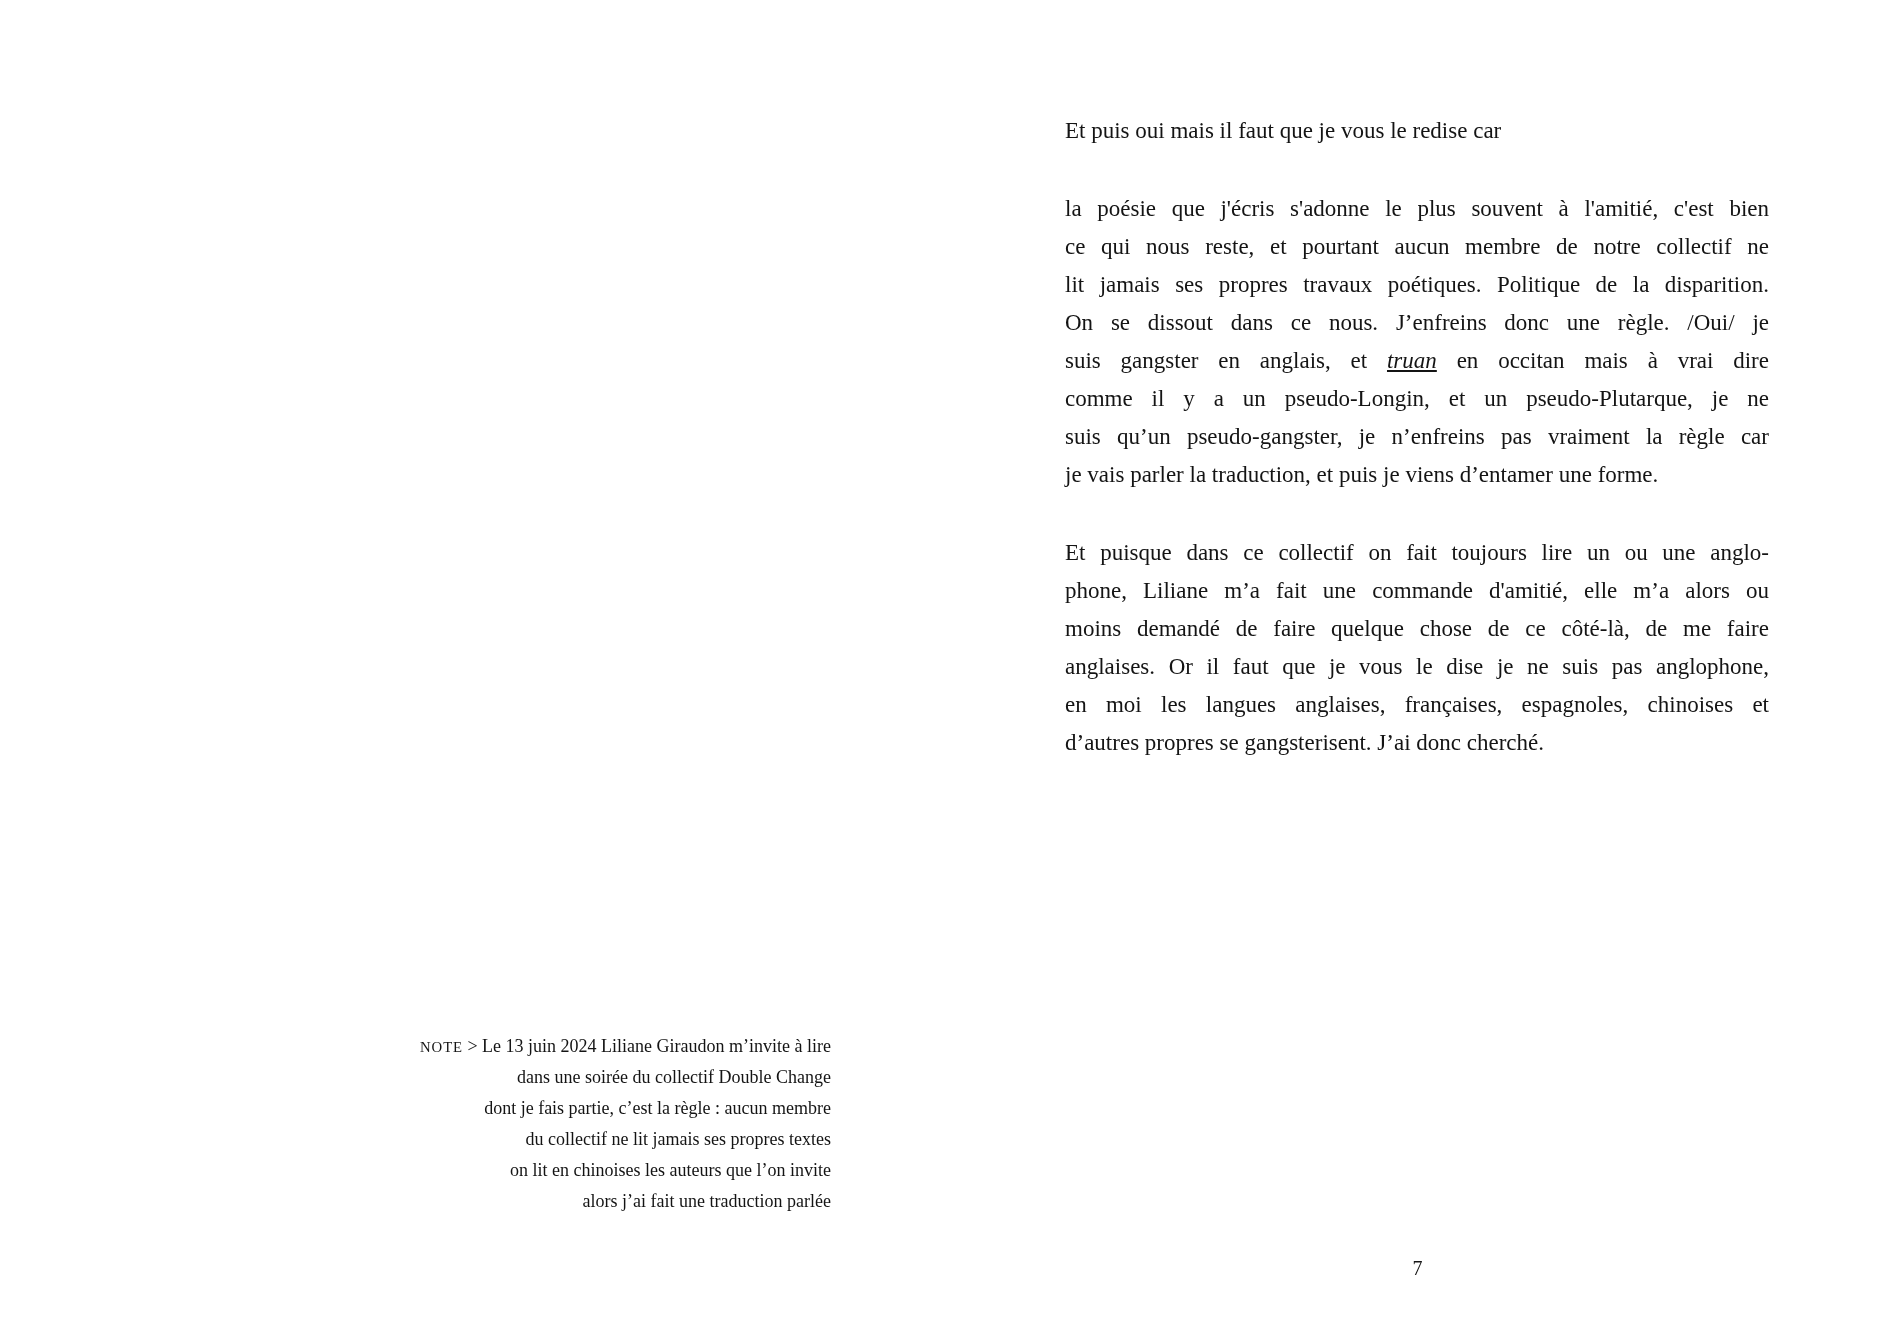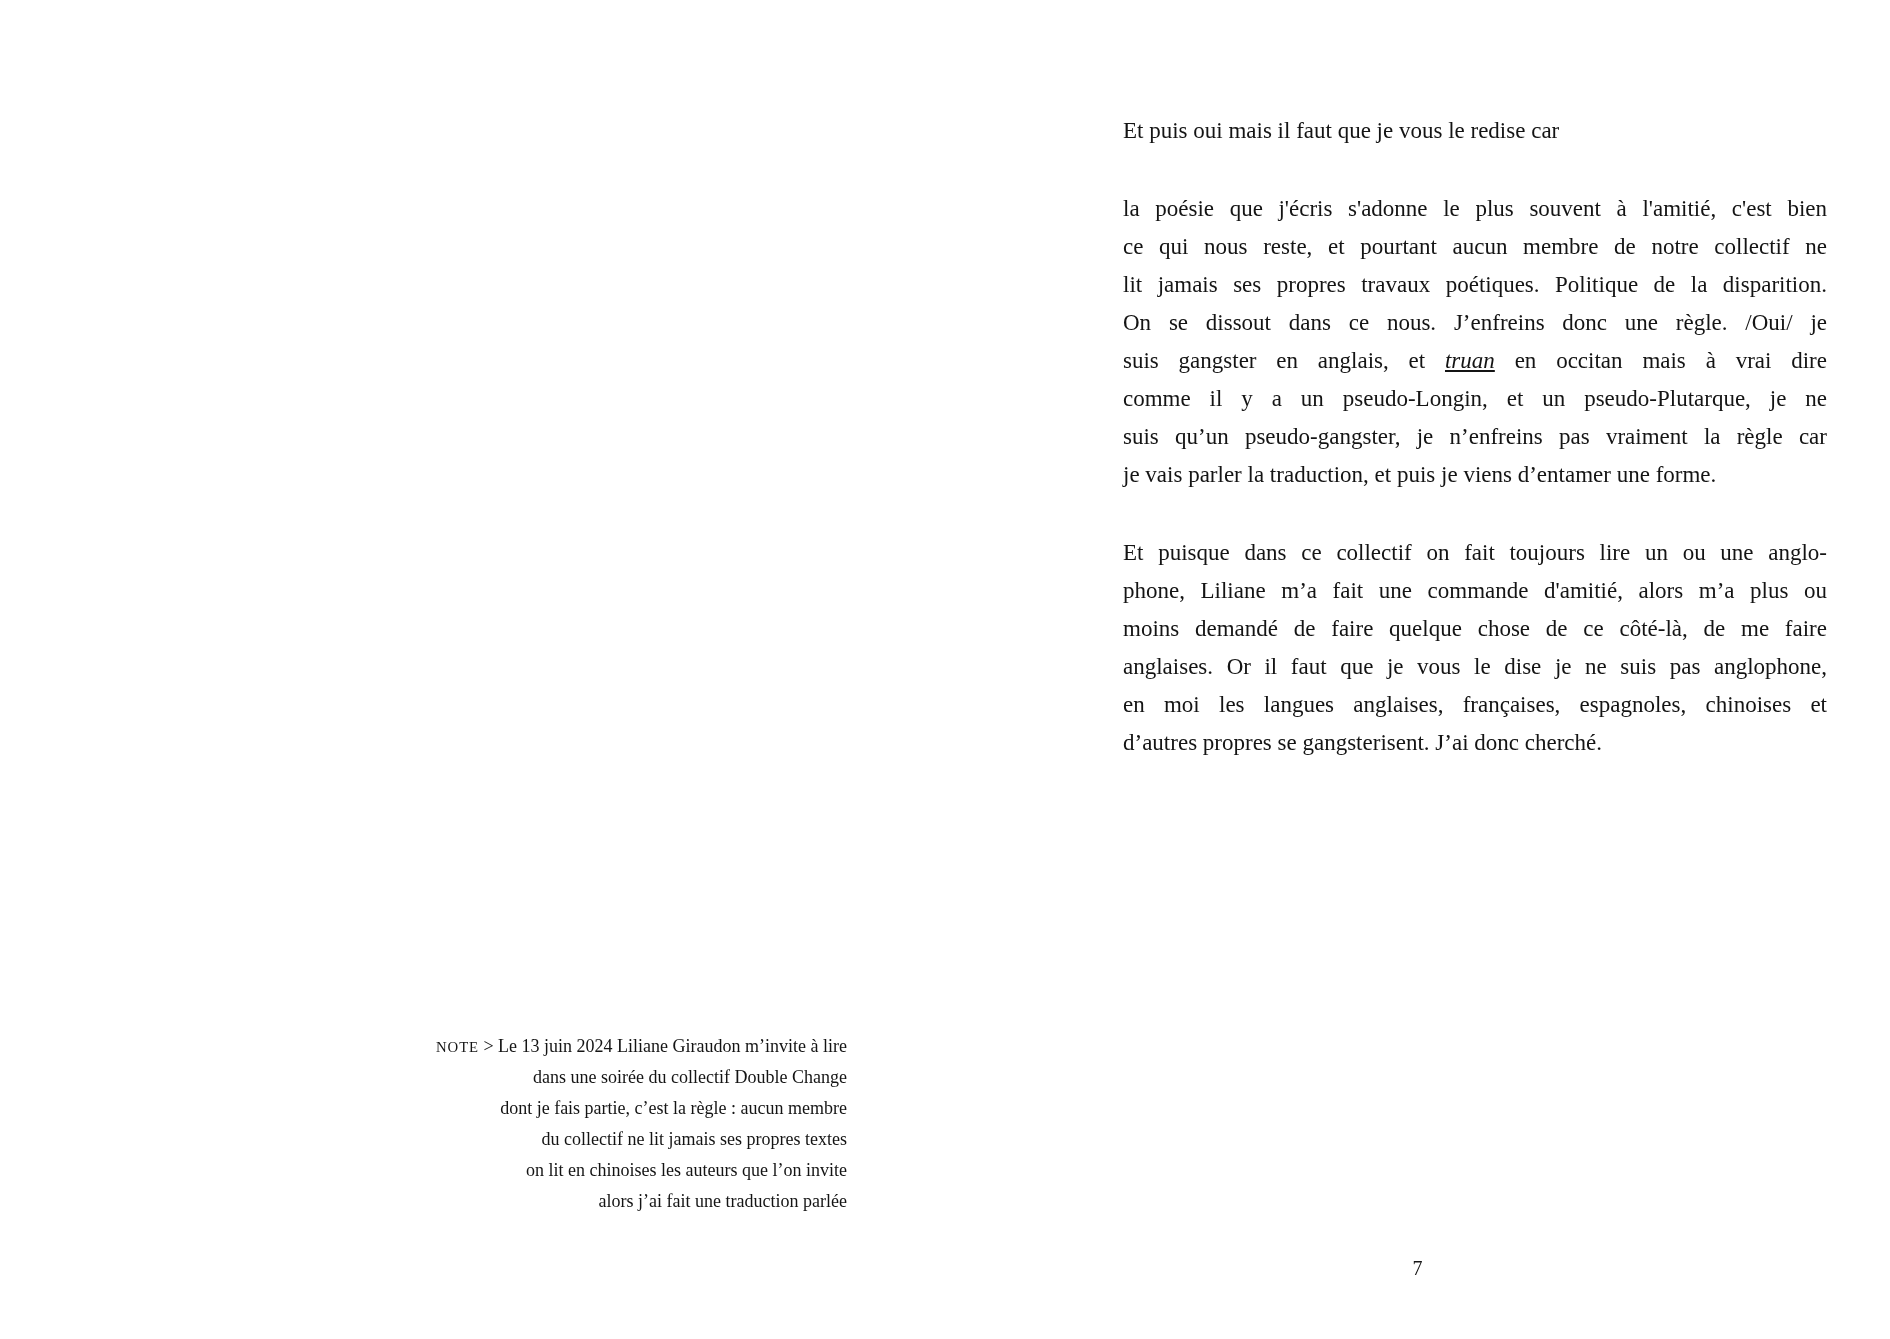--- a/index.html
+++ b/index.html
@@ -9,21 +9,21 @@
     width: 1890px;
     height: 1339px;
     background: #ffffff;
     color: #141414;
     font-family: "Liberation Serif", "DejaVu Serif", serif;
     overflow: hidden;
   }
   
   #body-text {
     position: absolute;
-    left: 1123px;
+    left: 1065px;
     top: 112px;
     width: 704px;
     font-size: 23px;
     line-height: 38px;
   }
   .para { margin: 0 0 40px 0; padding: 0; }
   .bline {
     text-align: justify;
     text-align-last: justify;
     text-justify: inter-word;
@@ -32,21 +32,21 @@
     overflow: visible;
   }
   .bline.last {
     text-align: left;
     text-align-last: left;
   }
   .bline em { font-style: italic; text-decoration: underline; }
   
   #note-block {
     position: absolute;
-    left: 300px;
+    left: 284px;
     top: 1031px;
     width: 547px;
     font-size: 18px;
     line-height: 31px;
     text-align: right;
   }
   .note-line { height: 31px; white-space: nowrap; }
   .sc {
     font-size: 0.82em;
     letter-spacing: 0.06em;
@@ -92,21 +92,21 @@
         <div class="bline">lit jamais ses propres travaux poétiques. Politique de la disparition.</div>
         <div class="bline">On se dissout dans ce nous. J’enfreins donc une règle. /Oui/ je</div>
         <div class="bline"><span>suis gangster en anglais, et </span><em>truan</em><span> en occitan mais à vrai dire</span></div>
         <div class="bline">comme il y a un pseudo-Longin, et un pseudo-Plutarque, je ne</div>
         <div class="bline">suis qu’un pseudo-gangster, je n’enfreins pas vraiment la règle car</div>
         <div class="bline last">je vais parler la traduction, et puis je viens d’entamer une forme.</div>
       </div>
 
       <div class="para">
         <div class="bline">Et puisque dans ce collectif on fait toujours lire un ou une anglo-</div>
-        <div class="bline">phone, Liliane m’a fait une commande d'amitié, alors m’a plus ou</div>
+        <div class="bline">phone, Liliane m’a fait une commande d'amitié, elle m’a alors ou</div>
         <div class="bline">moins demandé de faire quelque chose de ce côté-là, de me faire</div>
         <div class="bline">anglaises. Or il faut que je vous le dise je ne suis pas anglophone,</div>
         <div class="bline">en moi les langues anglaises, françaises, espagnoles, chinoises et</div>
         <div class="bline last">d’autres propres se gangsterisent. J’ai donc cherché.</div>
       </div>
 
     </div>
 
     <div id="page-number">7</div>
   </div>

